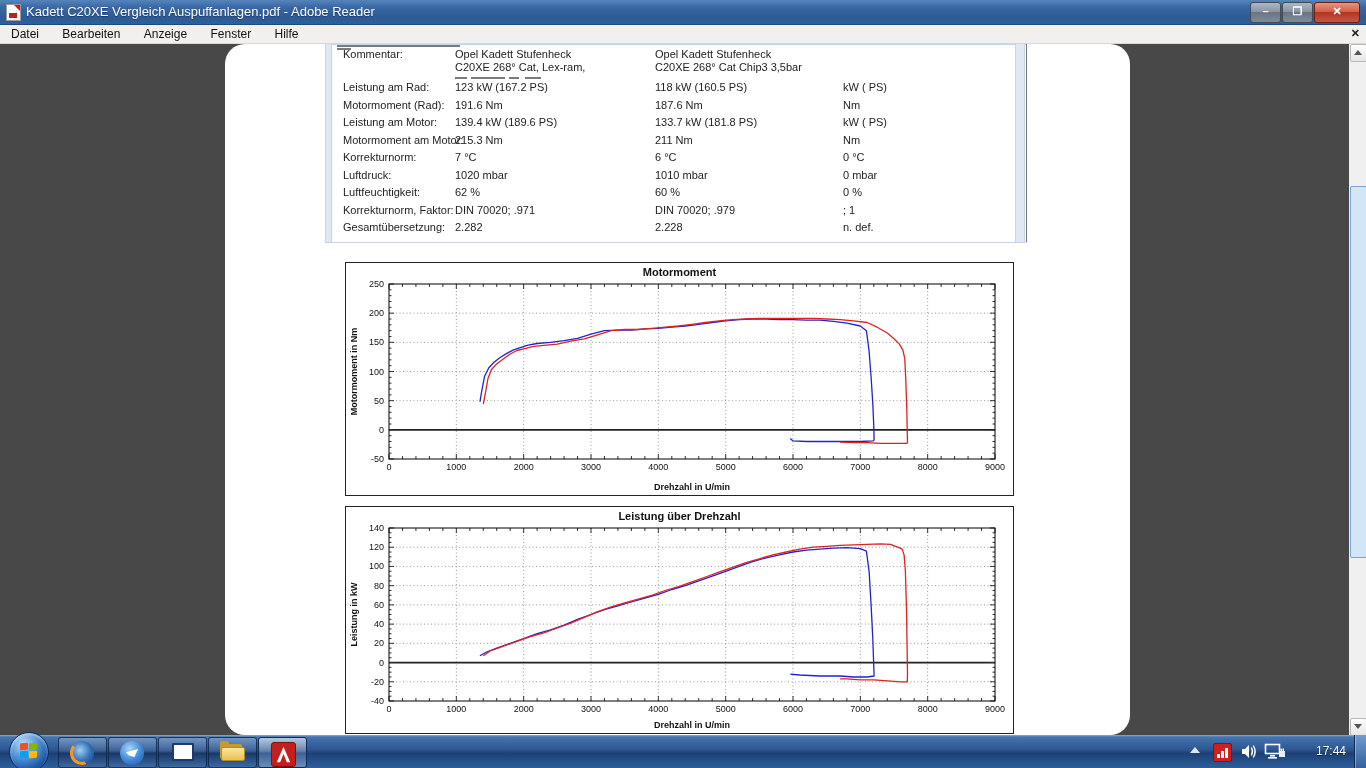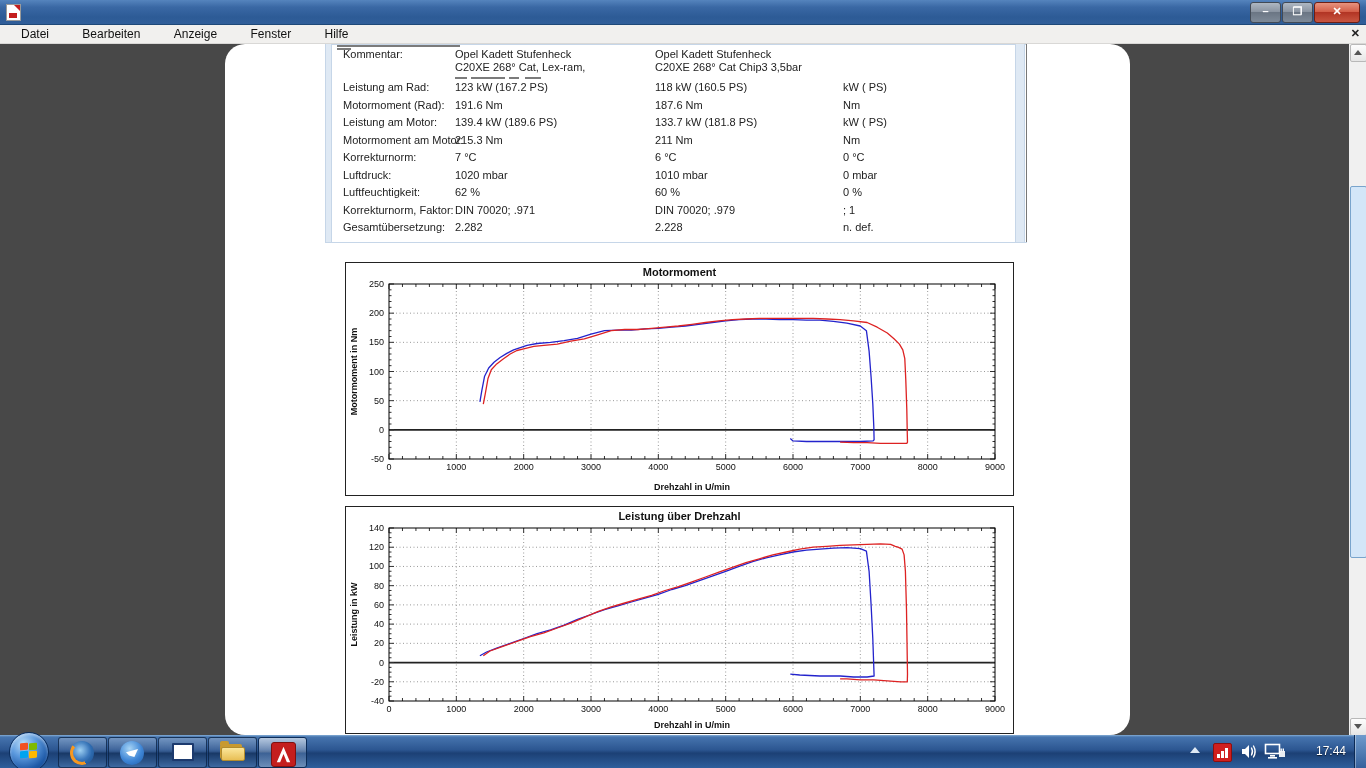--- a/index.html
+++ b/index.html
@@ -13,21 +13,21 @@
   #titlebar .app-ico:before{content:"";position:absolute;right:0;top:0;border-style:solid;border-width:0 6px 6px 0;border-color:transparent #c41e1e transparent transparent;}
   #titlebar .app-ico:after{content:"";position:absolute;left:2px;bottom:2px;width:8px;height:5px;background:#c41e1e;}
   #title-text{position:absolute;left:26px;top:4px;text-shadow:0 1px 1px rgba(0,0,0,.4);white-space:nowrap;}
   #win-btns{position:absolute;right:6px;top:2px;height:19px;display:flex;}
   .wbtn{height:19px;border:1px solid #424a55;border-radius:3px;margin-left:1px;
     background:linear-gradient(180deg,#aeb7c2 0%,#8b95a2 45%,#6b7684 50%,#7e8a98 100%);
     color:#fff;font-size:11px;line-height:17px;text-align:center;font-weight:bold;}
   .wbtn.min,.wbtn.res{width:29px;}
   .wbtn.close{width:44px;background:linear-gradient(180deg,#e8937f 0%,#d4604a 45%,#b23524 50%,#c85540 100%);border-color:#6e1f14;}
   #menubar{position:absolute;left:0;top:25px;width:1366px;height:18px;background:#f1f0ee;border-bottom:1px solid #d9d8d6;font-size:12px;color:#111;}
-  .menu-item{display:inline-block;padding:2px 9px 0 21px;height:16px;}
+  .menu-item{display:inline-block;padding:2px 9px 0 11px;height:16px;}
   #menubar-close{position:absolute;right:6px;top:2px;font-size:11px;font-weight:bold;color:#222;}
   
   #viewport{position:absolute;left:0;top:44px;width:1366px;height:691px;background:#484848;}
   #page{position:absolute;left:225px;top:0;width:905px;height:691px;background:#ffffff;color:#222;border-radius:20px;}
   
   .tf{position:absolute;background:#c6d6e8;}
   .tstrip{position:absolute;background:#dfe9f4;border-left:1px solid #c6d6e8;border-right:1px solid #c6d6e8;}
   #tframe-darkline{position:absolute;left:801px;top:0;width:1px;height:199px;background:#777;}
   .frag{position:absolute;background:#5a5a5a;height:2px;opacity:.8;}
   
@@ -80,20 +80,21 @@
   .tray-ico{position:absolute;top:8px;}
   #clock{position:absolute;right:20px;top:9px;font-size:12px;color:#fff;text-shadow:0 1px 1px rgba(0,0,0,.6);}
   #show-desktop{position:absolute;right:0;top:0;width:11px;height:33px;border-left:1px solid #0b2a55;
     background:linear-gradient(180deg,#6f9bcd,#35619c);box-shadow:inset 1px 0 0 rgba(255,255,255,.35);}
 </style>
 </head>
 <body>
 
 <div id="titlebar">
   <span class="app-ico"></span>
+  <span id="title-text">Kadett C20XE Vergleich Auspuffanlagen.pdf - Adobe Reader</span>
   <div id="win-btns">
     <div class="wbtn min">–</div>
     <div class="wbtn res">❐</div>
     <div class="wbtn close">✕</div>
   </div>
 </div>
 
 <div id="menubar">
   <span class="menu-item">Datei</span>
   <span class="menu-item">Bearbeiten</span>

